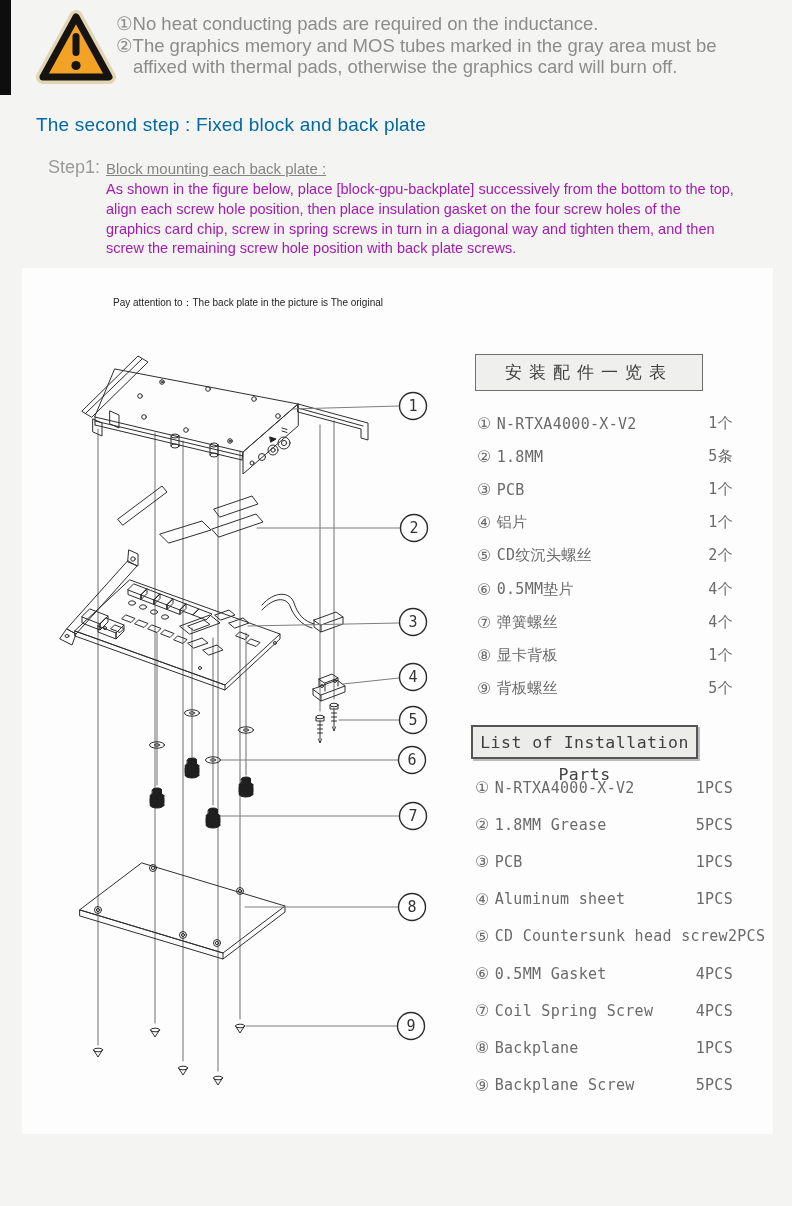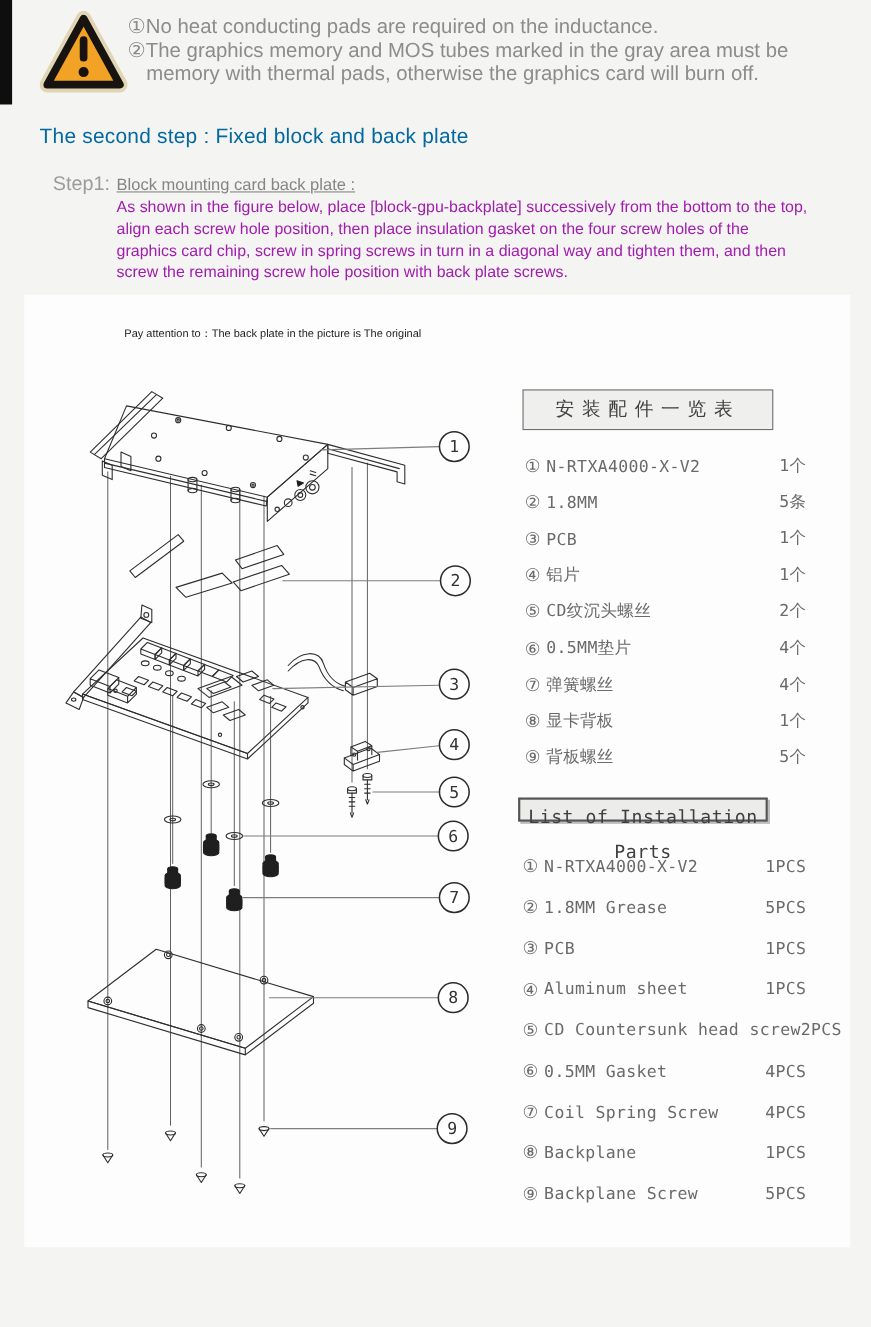--- a/index.html
+++ b/index.html
@@ -18,21 +18,21 @@
   .sec-title{left:36px;top:114px;font-size:19px;color:#0369a1;letter-spacing:0.2px;}
   .step-label{left:48px;top:157px;font-size:18px;color:#9b9b9b;}
   .step-sub{left:106px;top:160px;font-size:15px;color:#858585;text-decoration:underline;}
   .step-body{left:106px;top:180px;width:632px;font-size:14.5px;line-height:19.8px;color:#a21caf;}
   .panel{left:22px;top:268px;width:751px;height:866px;background:#fdfdfd;}
   .note{left:113px;top:296px;font-size:10px;color:#222;}
   .tbl-hdr{box-sizing:border-box;text-align:center;
     font-family:"DejaVu Sans Mono","DejaVu Sans",sans-serif;}
   .hdr-cn{left:475px;top:354px;width:228px;height:37px;line-height:35px;
     background:#efefed;border:1.5px solid #6f6f6f;font-size:17px;color:#404040;letter-spacing:7px;}
-  .hdr-en{left:471px;top:725px;width:227px;height:22px;line-height:32px;
+  .hdr-en{left:471px;top:725px;width:227px;height:34px;line-height:32px;
     background:#ececea;border:2px solid #555;font-size:16.5px;color:#3f3f3f;letter-spacing:0.5px;
     box-shadow:2px 2px 0 rgba(0,0,0,0.25);}
   .parts{font-family:"DejaVu Sans Mono","DejaVu Sans",sans-serif;color:#6a6a6a;}
   .parts-cn{left:477px;top:407px;width:256px;}
   .parts-cn .prow{height:33.1px;}
   .parts-en{left:475px;top:769px;width:258px;}
   .parts-en .prow{height:37.2px;}
   .prow{display:flex;align-items:center;font-size:15px;letter-spacing:0.3px;}
   .prow .num{margin-right:5px;font-size:16px;}
   .prow .lbl{white-space:nowrap;}
@@ -53,26 +53,26 @@
 
 <svg class="abs warn-icon" width="80" height="78" viewBox="0 0 80 78">
   <path d="M40 7 L73 67 L7 67 Z" fill="none" stroke="#e2d5b4" stroke-width="14" stroke-linejoin="round"></path>
   <path d="M40 7 L73 67 L7 67 Z" fill="#F2A224" stroke="#171310" stroke-width="7" stroke-linejoin="round"></path>
   <rect x="36.5" y="23" width="7" height="23" rx="3.5" fill="#171310"></rect>
   <circle cx="40" cy="55.5" r="4.6" fill="#171310"></circle>
 </svg>
 <div class="abs warn-text">
   <div>①No heat conducting pads are required on the inductance.</div>
   <div>②The graphics memory and MOS tubes marked in the gray area must be</div>
-  <div class="cont">memory with thermal pads, otherwise the graphics card will burn off.</div>
+  <div class="cont">affixed with thermal pads, otherwise the graphics card will burn off.</div>
 </div>
 
 <div class="abs sec-title">The second step : Fixed block and back plate</div>
 <div class="abs step-label">Step1:</div>
-<div class="abs step-sub">Block mounting card back plate : </div>
+<div class="abs step-sub">Block mounting each back plate : </div>
 <div class="abs step-body">As shown in the figure below, place [block-gpu-backplate] successively from the bottom to the top, align each screw hole position, then place insulation gasket on the four screw holes of the graphics card chip, screw in spring screws in turn in a diagonal way and tighten them, and then screw the remaining screw hole position with back plate screws.</div>
 
 <div class="abs panel"></div>
 <div class="abs note">Pay attention to：The back plate in the picture is The original</div>
 
 <svg id="diagram" class="abs" style="left:30px;top:333px" width="440" height="782" viewBox="0 0 440 782">
 
   <g>
     <line class="axis" x1="68" y1="96" x2="68" y2="712"></line>
     <line class="axis" x1="125" y1="100" x2="125" y2="690"></line>

